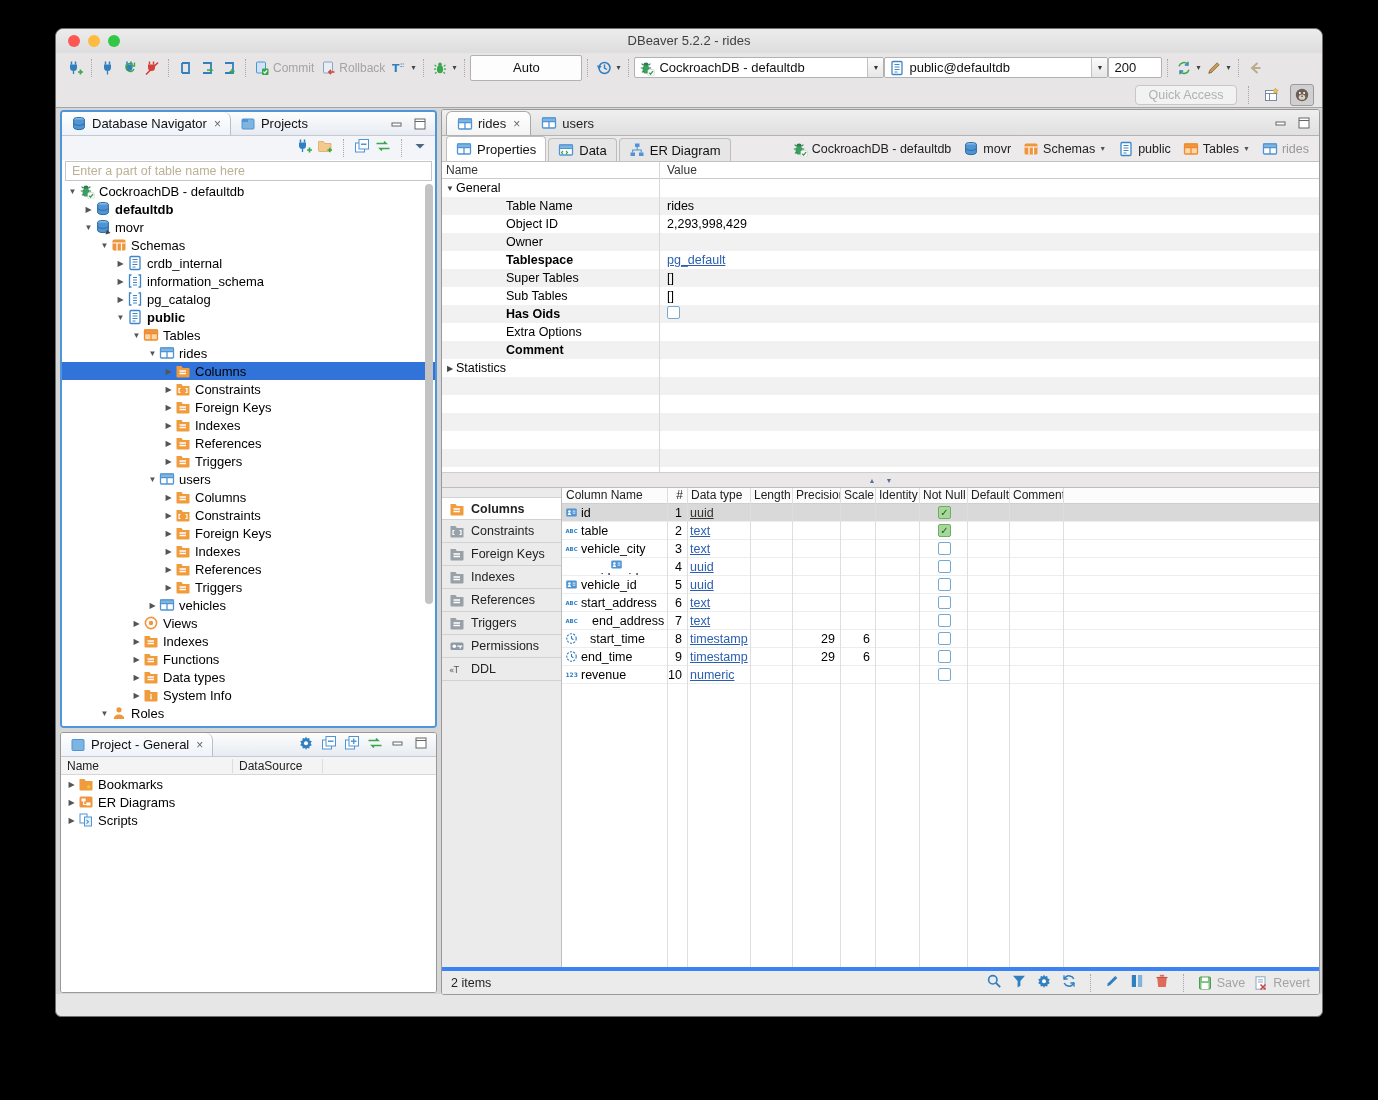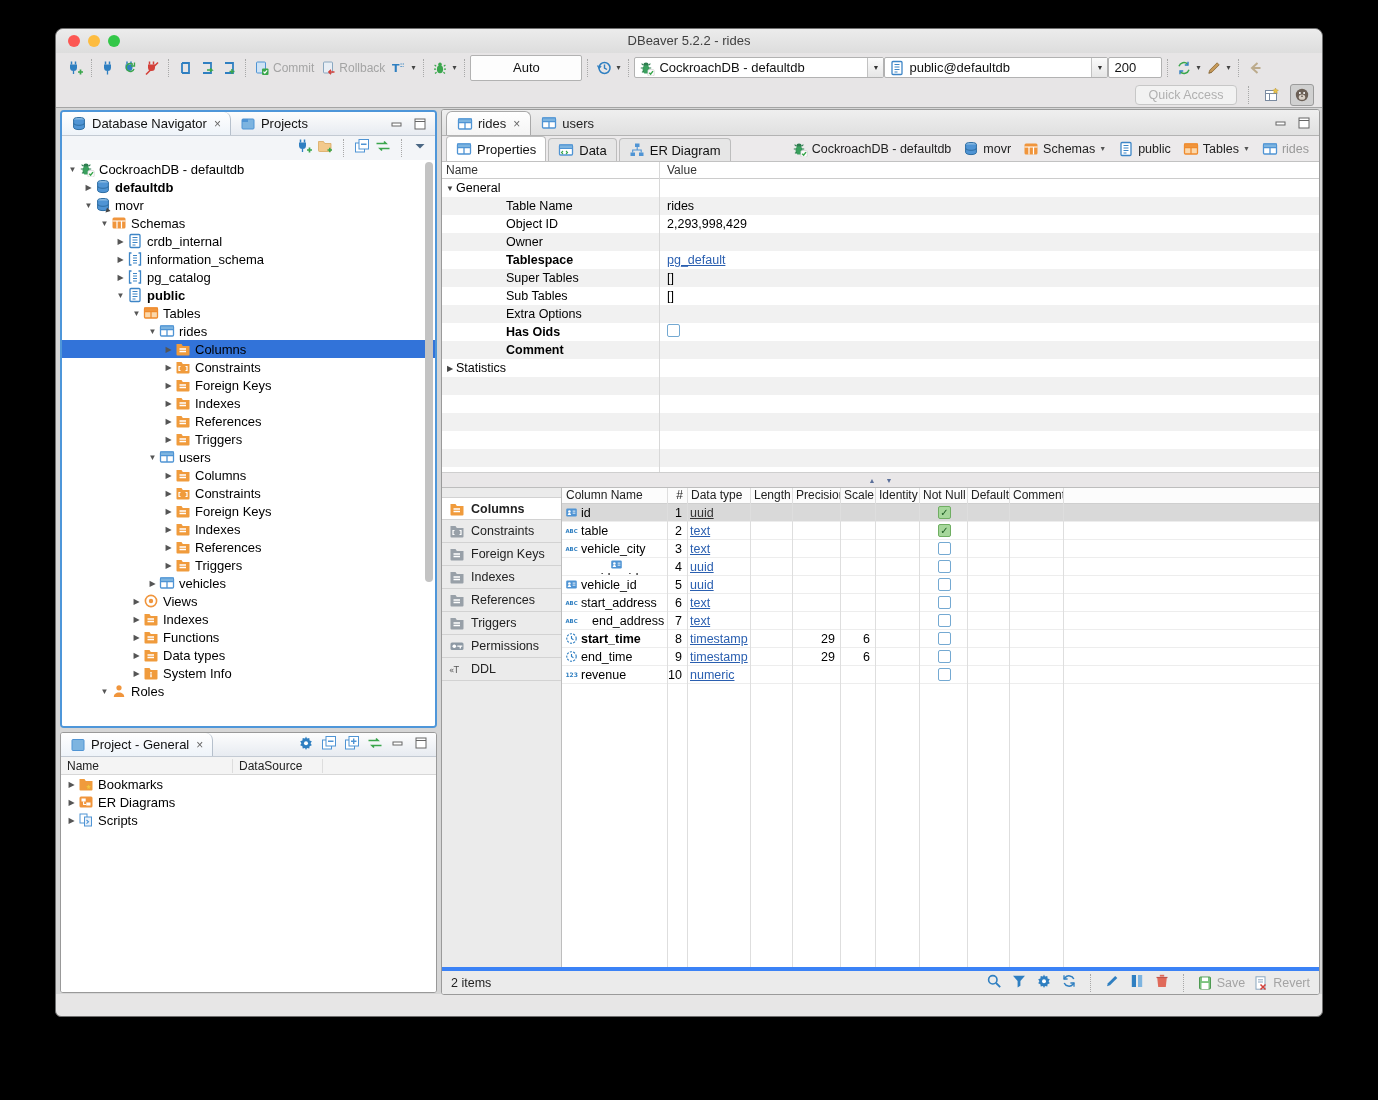--- a/index.html
+++ b/index.html
@@ -394,20 +394,23 @@
                 <path d="M7 6.2h5.5" stroke="#4f94d4" stroke-width="1.4"></path>
               </svg></span></span>
           <span><span class="icn"><svg viewBox="0 0 16 16" xmlns="http://www.w3.org/2000/svg">
                 <path d="M1.5 5.5h9.5L9 3.5M14.5 10.5H5L7 12.5" fill="none" stroke="#3aa64c" stroke-width="1.6"></path>
               </svg></span></span>
           <div class="tsep"></div>
           <span><span class="icn"><svg viewBox="0 0 16 16" xmlns="http://www.w3.org/2000/svg">
                 <path d="M3.5 6l4.5 4.5L12.5 6z" fill="#4a6784"></path>
               </svg></span></span>
         </div>
+      <div class="navfilter">
+        <input type="text" placeholder="Enter a part of table name here" style="">
+      </div>
       <div class="tree" id="navtree">
           <div class="trow" style="padding-left: 4px;">
             <span class="arr">▼</span>
             <span class="icn">
               <svg viewBox="0 0 16 16" xmlns="http://www.w3.org/2000/svg">
                 <ellipse cx="7" cy="4.6" rx="2.6" ry="2" fill="#2e7d4f"></ellipse>
                 <ellipse cx="7" cy="9.4" rx="3.4" ry="4.2" fill="#3aa05e"></ellipse>
                 <path d="M2.6 3.6l2 1.8M11.4 3.6l-2 1.8M1.8 8h2.6M12.2 8H9.6M3 12.4l1.8-1.6M11 12.4l-1.8-1.6" stroke="#2e7d4f" stroke-width="1.1"></path>
                 <rect x="8.8" y="9.6" width="6.4" height="6.4" rx="1.2" fill="#fff" stroke="#bbb" stroke-width=".5"></rect>
                 <path d="M10.2 12.7l1.4 1.4 2.4-3" stroke="#3aa64c" stroke-width="1.5" fill="none"></path>
@@ -976,29 +979,29 @@
               <div class="value">[]</div>
             </div>
             <div class="prow">
               <div class="name child">
                 <span>Sub Tables</span>
               </div>
               <div class="value">[]</div>
             </div>
             <div class="prow">
               <div class="name child">
-                <span>Extra Options</span>
-              </div>
-              <div class="value"></div>
+                <span class="b">Has Oids</span>
+              </div>
+              <div class="value"><span class="cb"></span></div>
             </div>
             <div class="prow">
               <div class="name child">
-                <span class="b">Has Oids</span>
-              </div>
-              <div class="value"><span class="cb"></span></div>
+                <span>Extra Options</span>
+              </div>
+              <div class="value"></div>
             </div>
             <div class="prow">
               <div class="name child">
                 <span class="b">Comment</span>
               </div>
               <div class="value"></div>
             </div>
             <div class="prow">
               <div class="name group">
                 <span class="arr">▶</span>
@@ -1274,21 +1277,21 @@
               <div class="gc" style="width: 54px;"></div>
             </div>
             <div class="grow">
               <div class="gc" style="width: 105px;">
                 <span class="icn sm">
                   <svg viewBox="0 0 16 16" xmlns="http://www.w3.org/2000/svg">
                     <circle cx="8" cy="8" r="5.8" fill="none" stroke="#2f7fc1" stroke-width="1.4" stroke-dasharray="2.6 1.5"></circle>
                     <path d="M8 4.8V8l2.4 1.5" stroke="#2f7fc1" stroke-width="1.4" fill="none"></path>
                   </svg>
                 </span>
-                <span style="margin-left: 3px; font-weight: bold;">start_time</span>
+                <span style="margin-left: 12px;">start_time</span>
               </div>
               <div class="gc r" style="width: 20px;">8</div>
               <div class="gc" style="width: 63px;">
                 <a class="vlink">timestamp</a>
               </div>
               <div class="gc" style="width: 42px;"></div>
               <div class="gc r" style="width: 48px;">29</div>
               <div class="gc r" style="width: 35px;">6</div>
               <div class="gc" style="width: 44px;"></div>
               <div class="gc c" style="width: 48px;">

